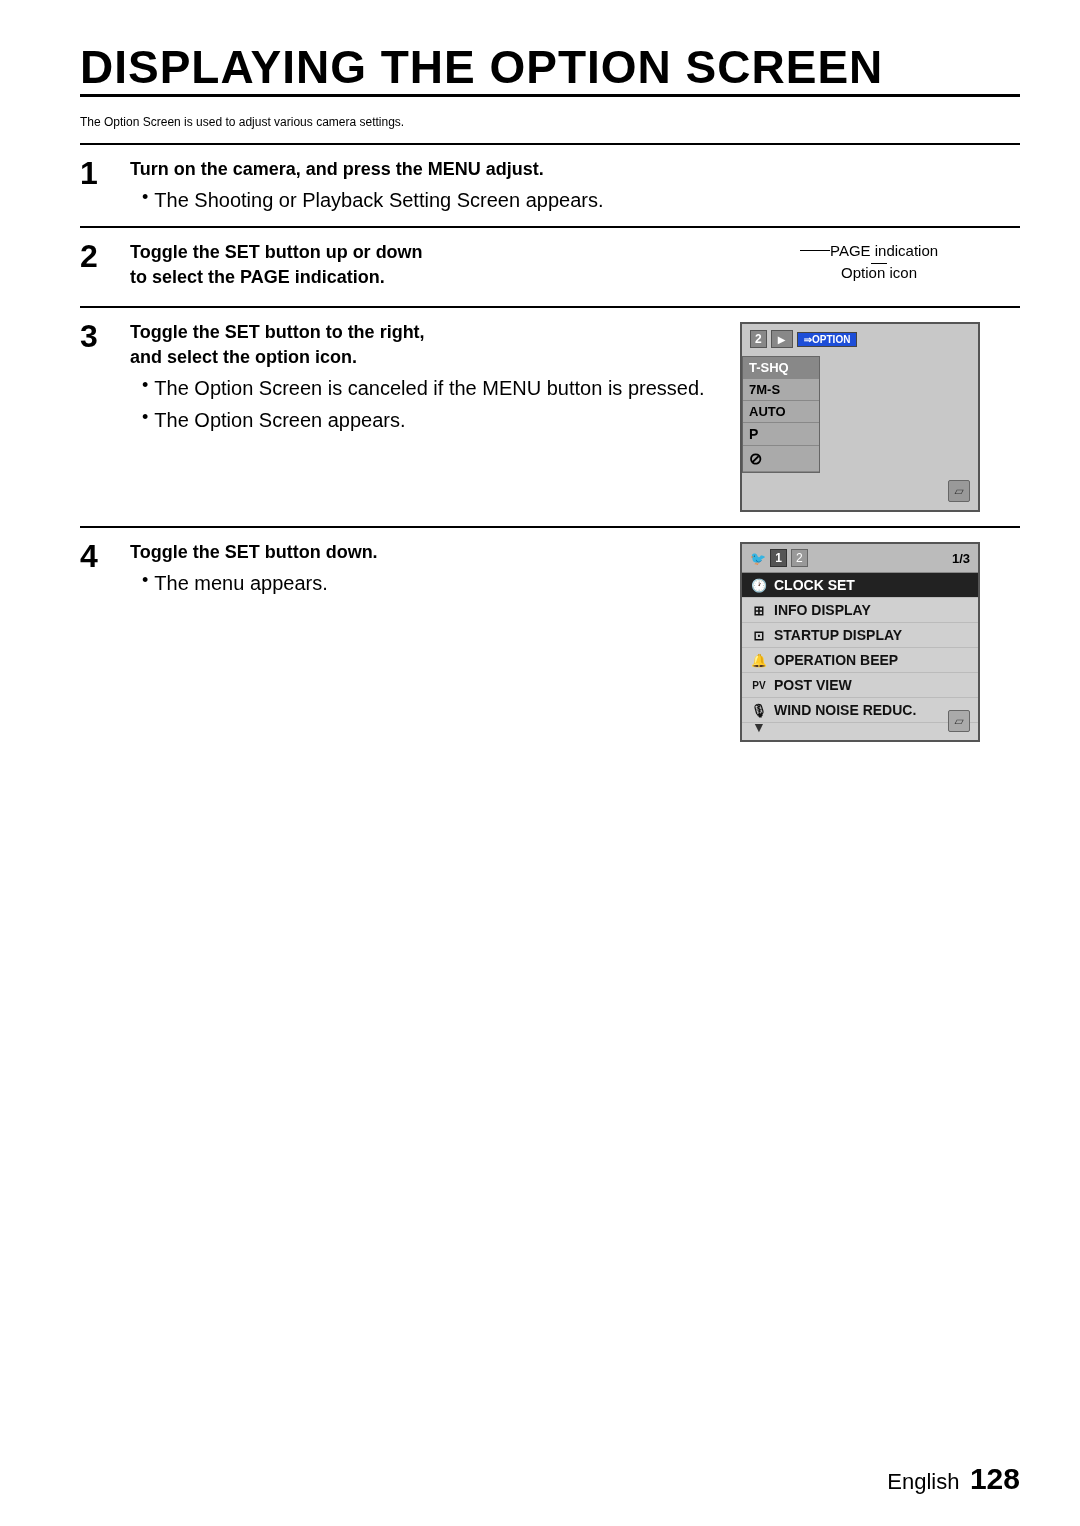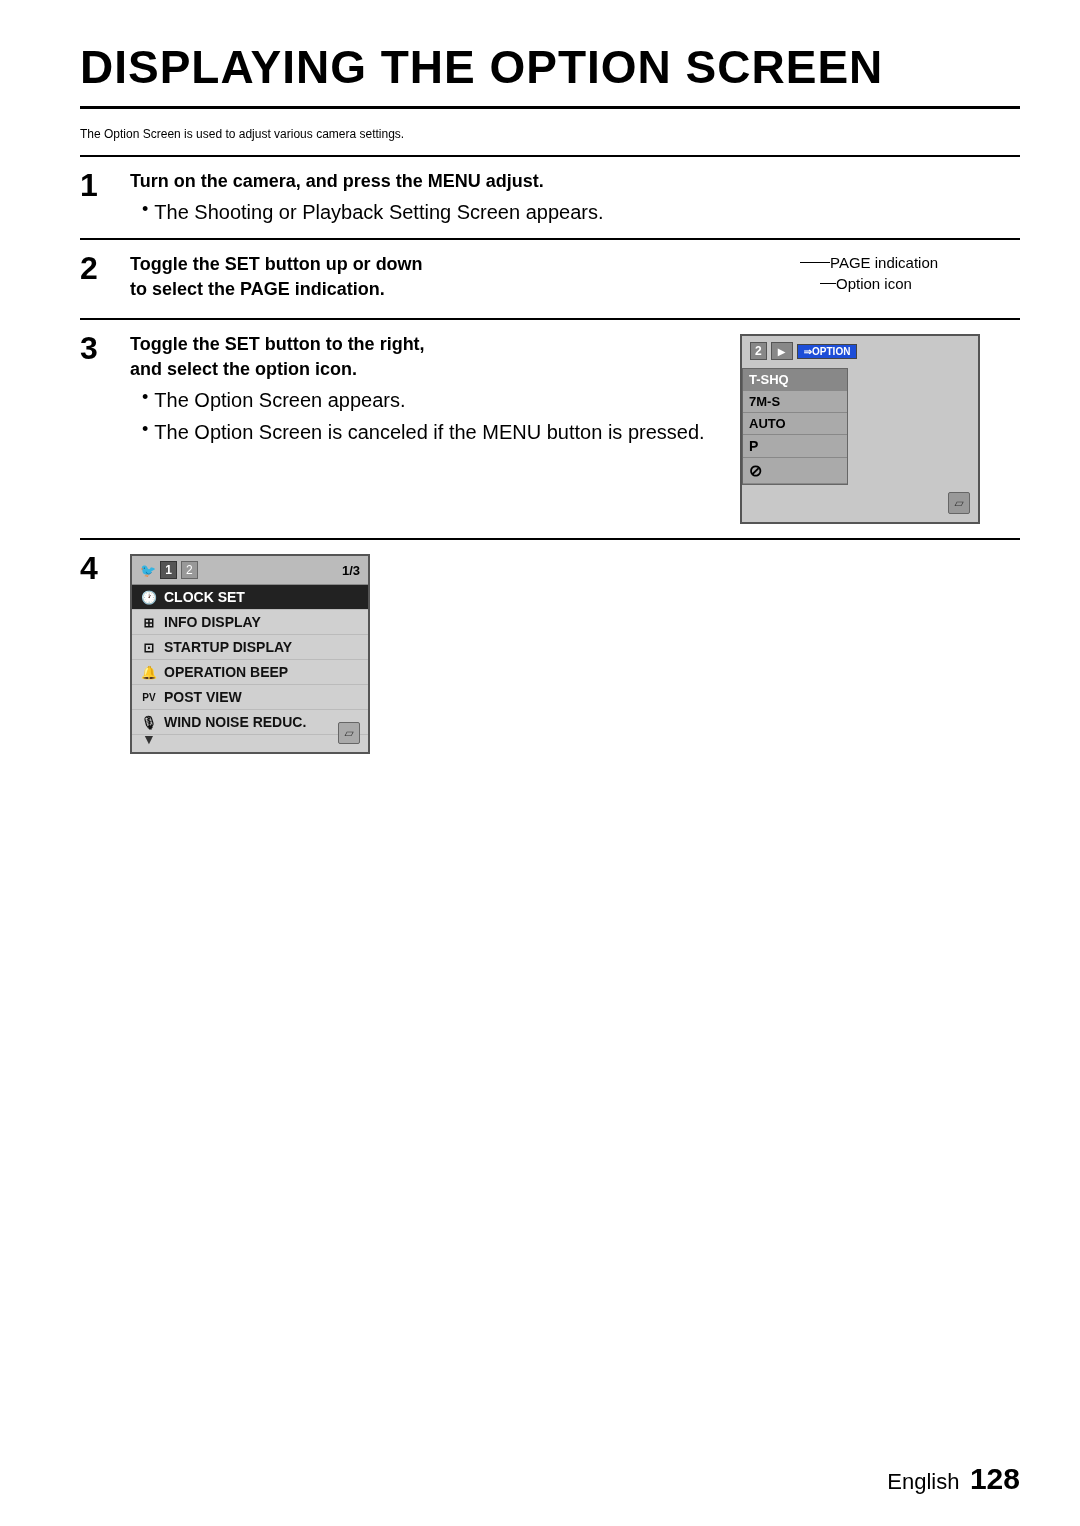--- a/index.html
+++ b/index.html
@@ -12,21 +12,21 @@
       color: #000000;
       padding: 40px 60px 40px 80px;
     }
 
     
     .page-title {
       font-size: 46px;
       font-weight: 900;
       letter-spacing: 1px;
       border-bottom: 3px solid #000;
-      padding-bottom: 12px;
+      padding-bottom: 0;
       margin-bottom: 18px;
     }
 
     .intro-text {
       font-size: 12px;
       margin-bottom: 12px;
     }
 
     
     .step-block {
@@ -152,21 +152,21 @@
       font-size: 10px;
       font-weight: bold;
       padding: 1px 6px;
       border: 1px solid #444;
     }
 
     .cam1-menu-list {
       position: absolute;
       top: 32px;
       left: 0;
-      width: 106px;
+      width: 78px;
       background: #aaa;
       border: 1px solid #666;
     }
 
     .cam1-menu-item {
       font-size: 13px;
       font-weight: bold;
       padding: 3px 6px;
       color: #000000;
       border-bottom: 1px solid #888;
@@ -318,42 +318,42 @@
       <div class="step-text-side">
         <div class="step-title">Toggle the SET button up or down</div>
         <div class="step-subtitle">to select the PAGE indication.</div>
       </div>
       <div class="diagram-side">
         <div class="annotations">
           <div class="annotation-item">
             <div class="annotation-line"></div>
             <span>PAGE indication</span>
           </div>
-          <div class="annotation-item" style="margin-left:20px;">
+          <div class="annotation-item" style="margin-left:20px;flex-direction:column;">
             <div class="annotation-line" style="width:16px;"></div>
             <span>Option icon</span>
           </div>
         </div>
       </div>
     </div>
   </div>
 </div>
 
 <div class="step3-block">
   <div style="display:flex; gap:0; align-items:flex-start;">
     <div class="step-number">3</div>
     <div style="flex:1;">
       <div class="step-with-diagram">
         <div class="step-text-side">
           <div class="step-title">Toggle the SET button to the right,</div>
           <div class="step-subtitle">and select the option icon.</div>
-          <div class="bullet-item">The Option Screen appears.</div>
           <div class="bullet-item">
             <span>The Option Screen is canceled if the MENU button is pressed.</span>
           </div>
+          <div class="bullet-item">The Option Screen appears.</div>
         </div>
         <div class="diagram-side">
 
           <div class="camera-screen-1">
             <div class="top-bar">
               <div class="cam1-page-num">2</div>
               <div style="width:22px;height:18px;background:#888;border:1px solid #555;display:flex;align-items:center;justify-content:center;">
                 <span style="color:#fff;font-size:10px;">▶</span>
               </div>
               <div class="cam1-option-badge">⇒OPTION</div>
@@ -372,20 +372,24 @@
         </div>
       </div>
     </div>
   </div>
 </div>
 
 <div class="step4-block">
   <div class="step-number">4</div>
   <div class="step4-content">
     <div style="display:flex; gap:0; align-items:flex-start;">
+      <div style="flex:1;">
+        <div class="step-title">Toggle the SET button down.</div>
+        <div class="bullet-item">The menu appears.</div>
+      </div>
       <div class="step4-diagram">
 
         <div class="camera-screen-2">
           <div class="cam2-top-bar">
             <div class="cam2-icons">
               <span style="font-size:13px;">🐦</span>
               <span style="background:#555;color:#fff;padding:1px 4px;font-size:12px;font-weight:bold;border:1px solid #333;">1</span>
               <span style="background:#999;color:#fff;padding:1px 4px;font-size:12px;border:1px solid #666;">2</span>
             </div>
             <div class="cam2-page-indicator">1/3</div>

